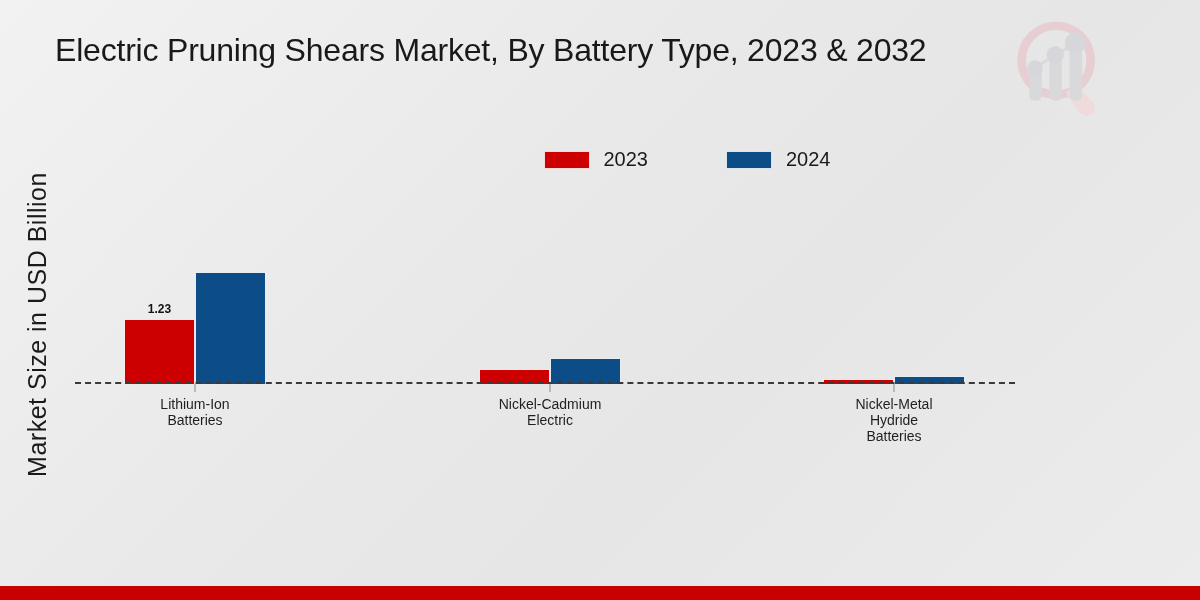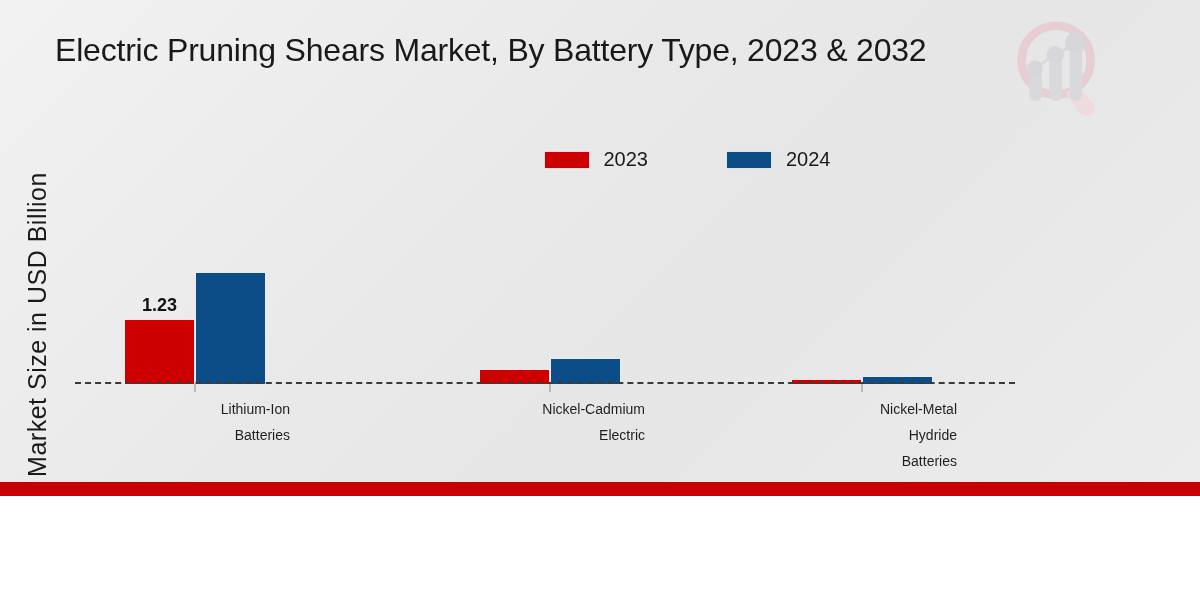--- a/index.html
+++ b/index.html
@@ -9,21 +9,21 @@
   body {
     width: 1200px;
     height: 600px;
     overflow: hidden;
     font-family: "Liberation Sans", sans-serif;
   }
 
   #page {
     position: relative;
     width: 1200px;
-    height: 496px;
+    height: 600px;
     background: linear-gradient(135deg, #f2f2f2 0%, #e9e9e9 40%, #e6e6e6 62%, #ececec 100%);
     box-sizing: border-box;
   }
 
   
   #watermark {
     position: absolute;
     right: 92px;
     top: 18px;
     width: 96px;
@@ -125,42 +125,42 @@
     box-sizing: border-box;
   }
   .bar.series-2023 { background: #cc0000; }
   .bar.series-2032 { background: #0d4d87; }
   .bar-value {
     position: absolute;
     bottom: 100%;
     left: 50%;
     transform: translateX(-50%);
     margin-bottom: 3px;
-    font-size: 18px;
+    font-size: 12px;
     font-weight: bold;
     color: #111;
     white-space: nowrap;
   }
   .tick {
     position: absolute;
     top: 100%;
     left: 50%;
     width: 1px;
     height: 8px;
     background: #8a8a8a;
     transform: translateX(-50%);
   }
   .cat-label {
     position: absolute;
     top: calc(100% + 12px);
     left: 50%;
     transform: translateX(-50%);
-    text-align: right;
+    text-align: center;
     font-size: 14px;
-    line-height: 26px;
+    line-height: 16px;
     color: #1f1f1f;
     white-space: pre-line;
     width: 190px;
   }
 
   
   #footer-bar {
     position: absolute;
     left: 0;
     bottom: 0;
@@ -224,21 +224,21 @@
         <div class="bar series-2023" style="height:15px;"></div>
       </div>
       <div class="bar-wrap">
         <div class="bar series-2032" style="height:26px;"></div>
       </div>
       <span class="tick"></span>
       <span class="cat-label">Nickel-Cadmium
 Electric</span>
     </div>
 
-    <div class="bar-group" style="left:716px; width:142px;">
+    <div class="bar-group" style="left:748px; width:142px;">
       <div class="bar-wrap">
         <div class="bar series-2023" style="height:5px;"></div>
       </div>
       <div class="bar-wrap">
         <div class="bar series-2032" style="height:8px;"></div>
       </div>
       <span class="tick"></span>
       <span class="cat-label">Nickel-Metal
 Hydride
 Batteries</span>

